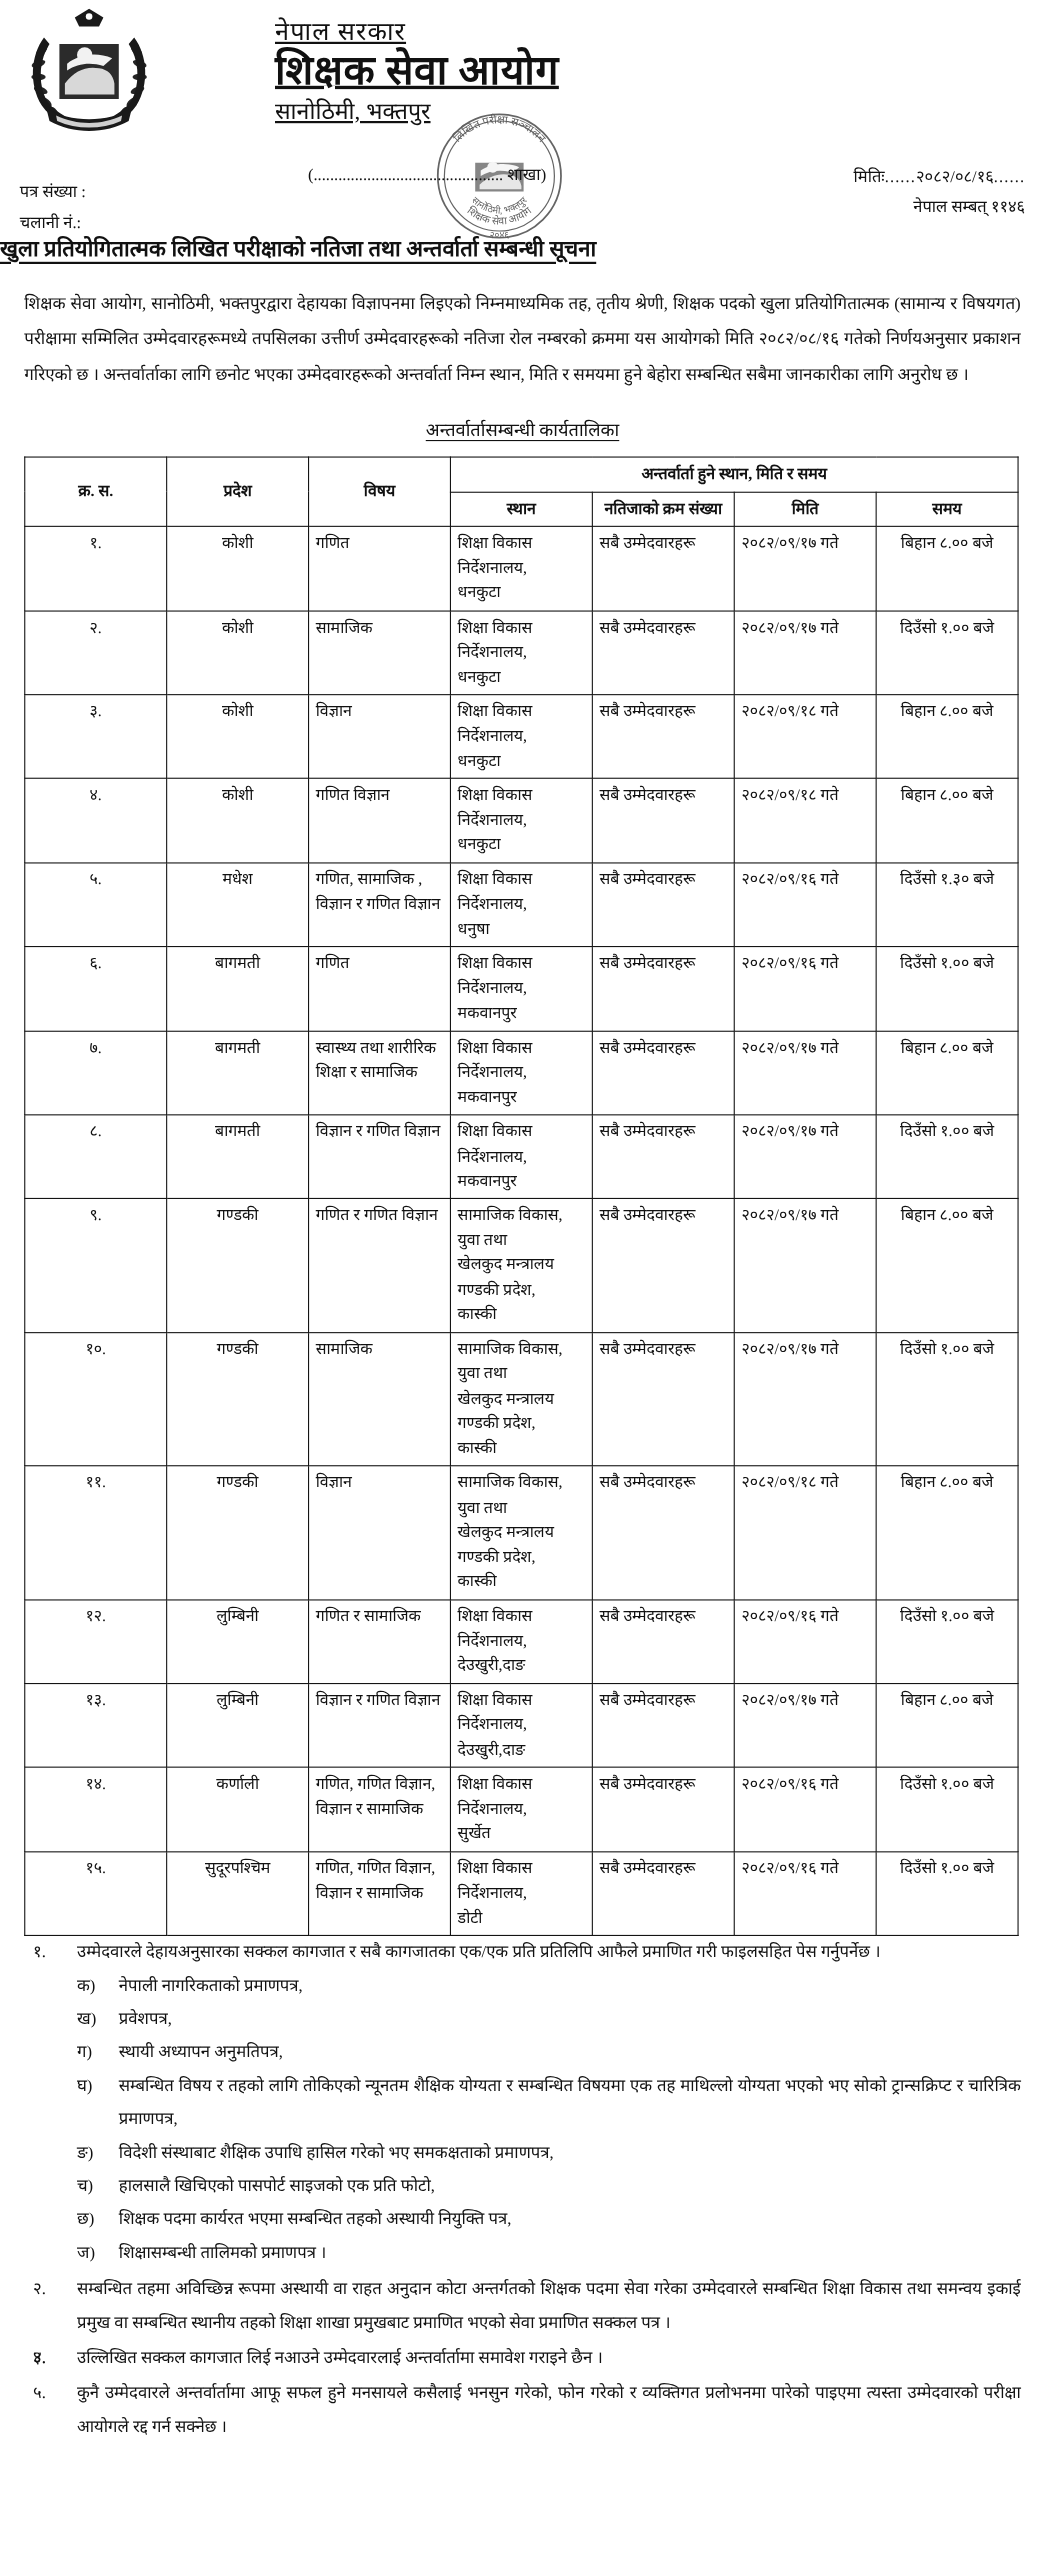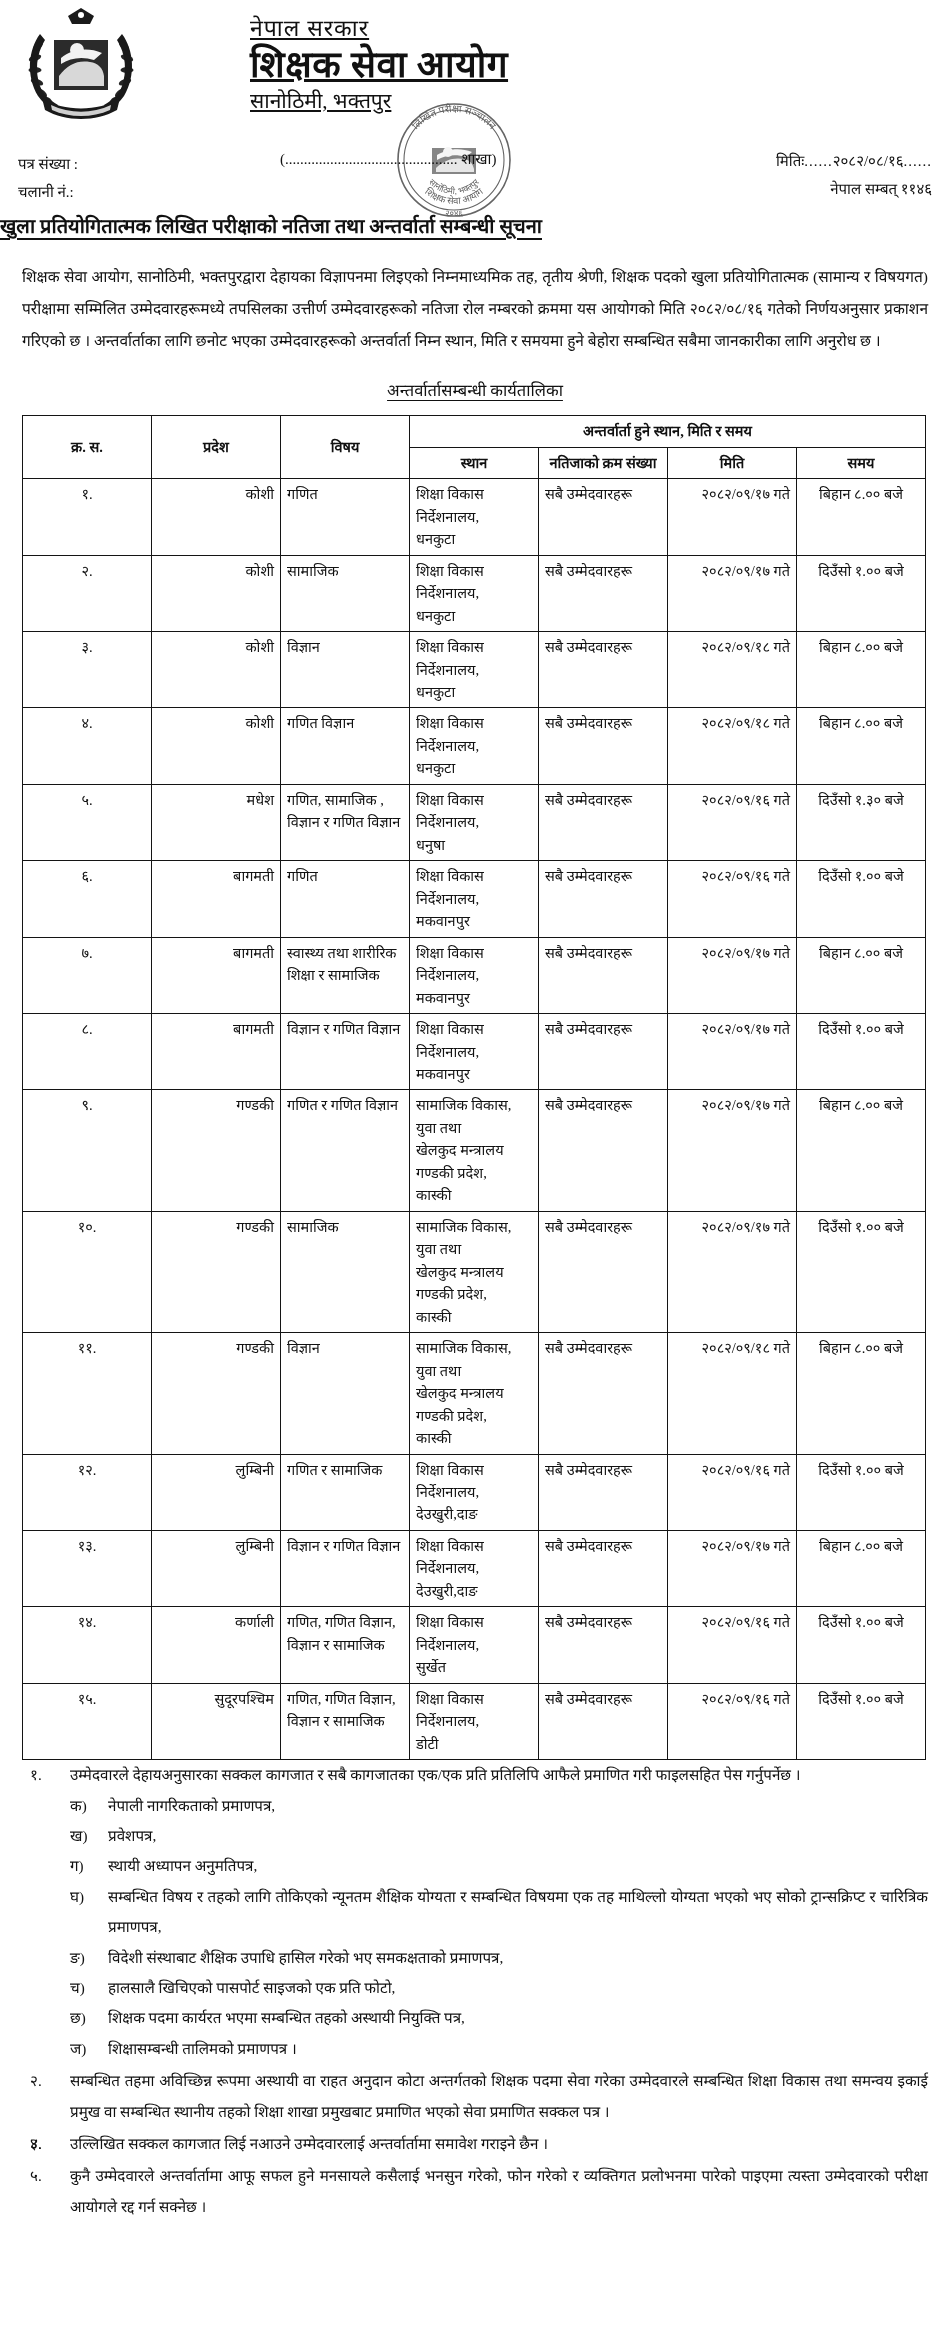--- a/index.html
+++ b/index.html
@@ -84,21 +84,21 @@
 
   .meta-row {
     position: absolute;
     left: 0; right: 0;
     top: 148px;
     height: 56px;
   }
   .meta-left {
     position: absolute;
     left: 18px;
-    top: 3px;
+    top: 14px;
     font-size: 15px;
     line-height: 1.85;
   }
   .meta-mid {
     position: absolute;
     left: 280px;
     top: 0;
     font-size: 15px;
     white-space: nowrap;
   }
@@ -150,25 +150,25 @@
     padding: 4px 6px;
     vertical-align: top;
     line-height: 1.55;
   }
   table.sched th {
     text-align: center;
     font-weight: bold;
     vertical-align: middle;
   }
   td.c-sn   { text-align: center; width: 52px; vertical-align: top; padding-top:6px; }
-  td.c-prov { text-align: right; width: 88px; vertical-align: middle; }
+  td.c-prov { text-align: center; width: 88px; vertical-align: middle; }
   td.c-subj { width: 140px; }
   td.c-place{ width: 190px; }
   td.c-roll { width: 158px; }
-  td.c-date { width: 130px; text-align: right; }
+  td.c-date { width: 130px; text-align: left; }
   td.c-time { width: 120px; text-align: center; }
   .cell-lines div { display: block; }
 
   
   .notes-title {
     margin: 16px 22px 8px 22px;
     font-size: 15.5px;
     font-weight: bold;
     text-decoration: underline;
     text-underline-offset: 4px;

